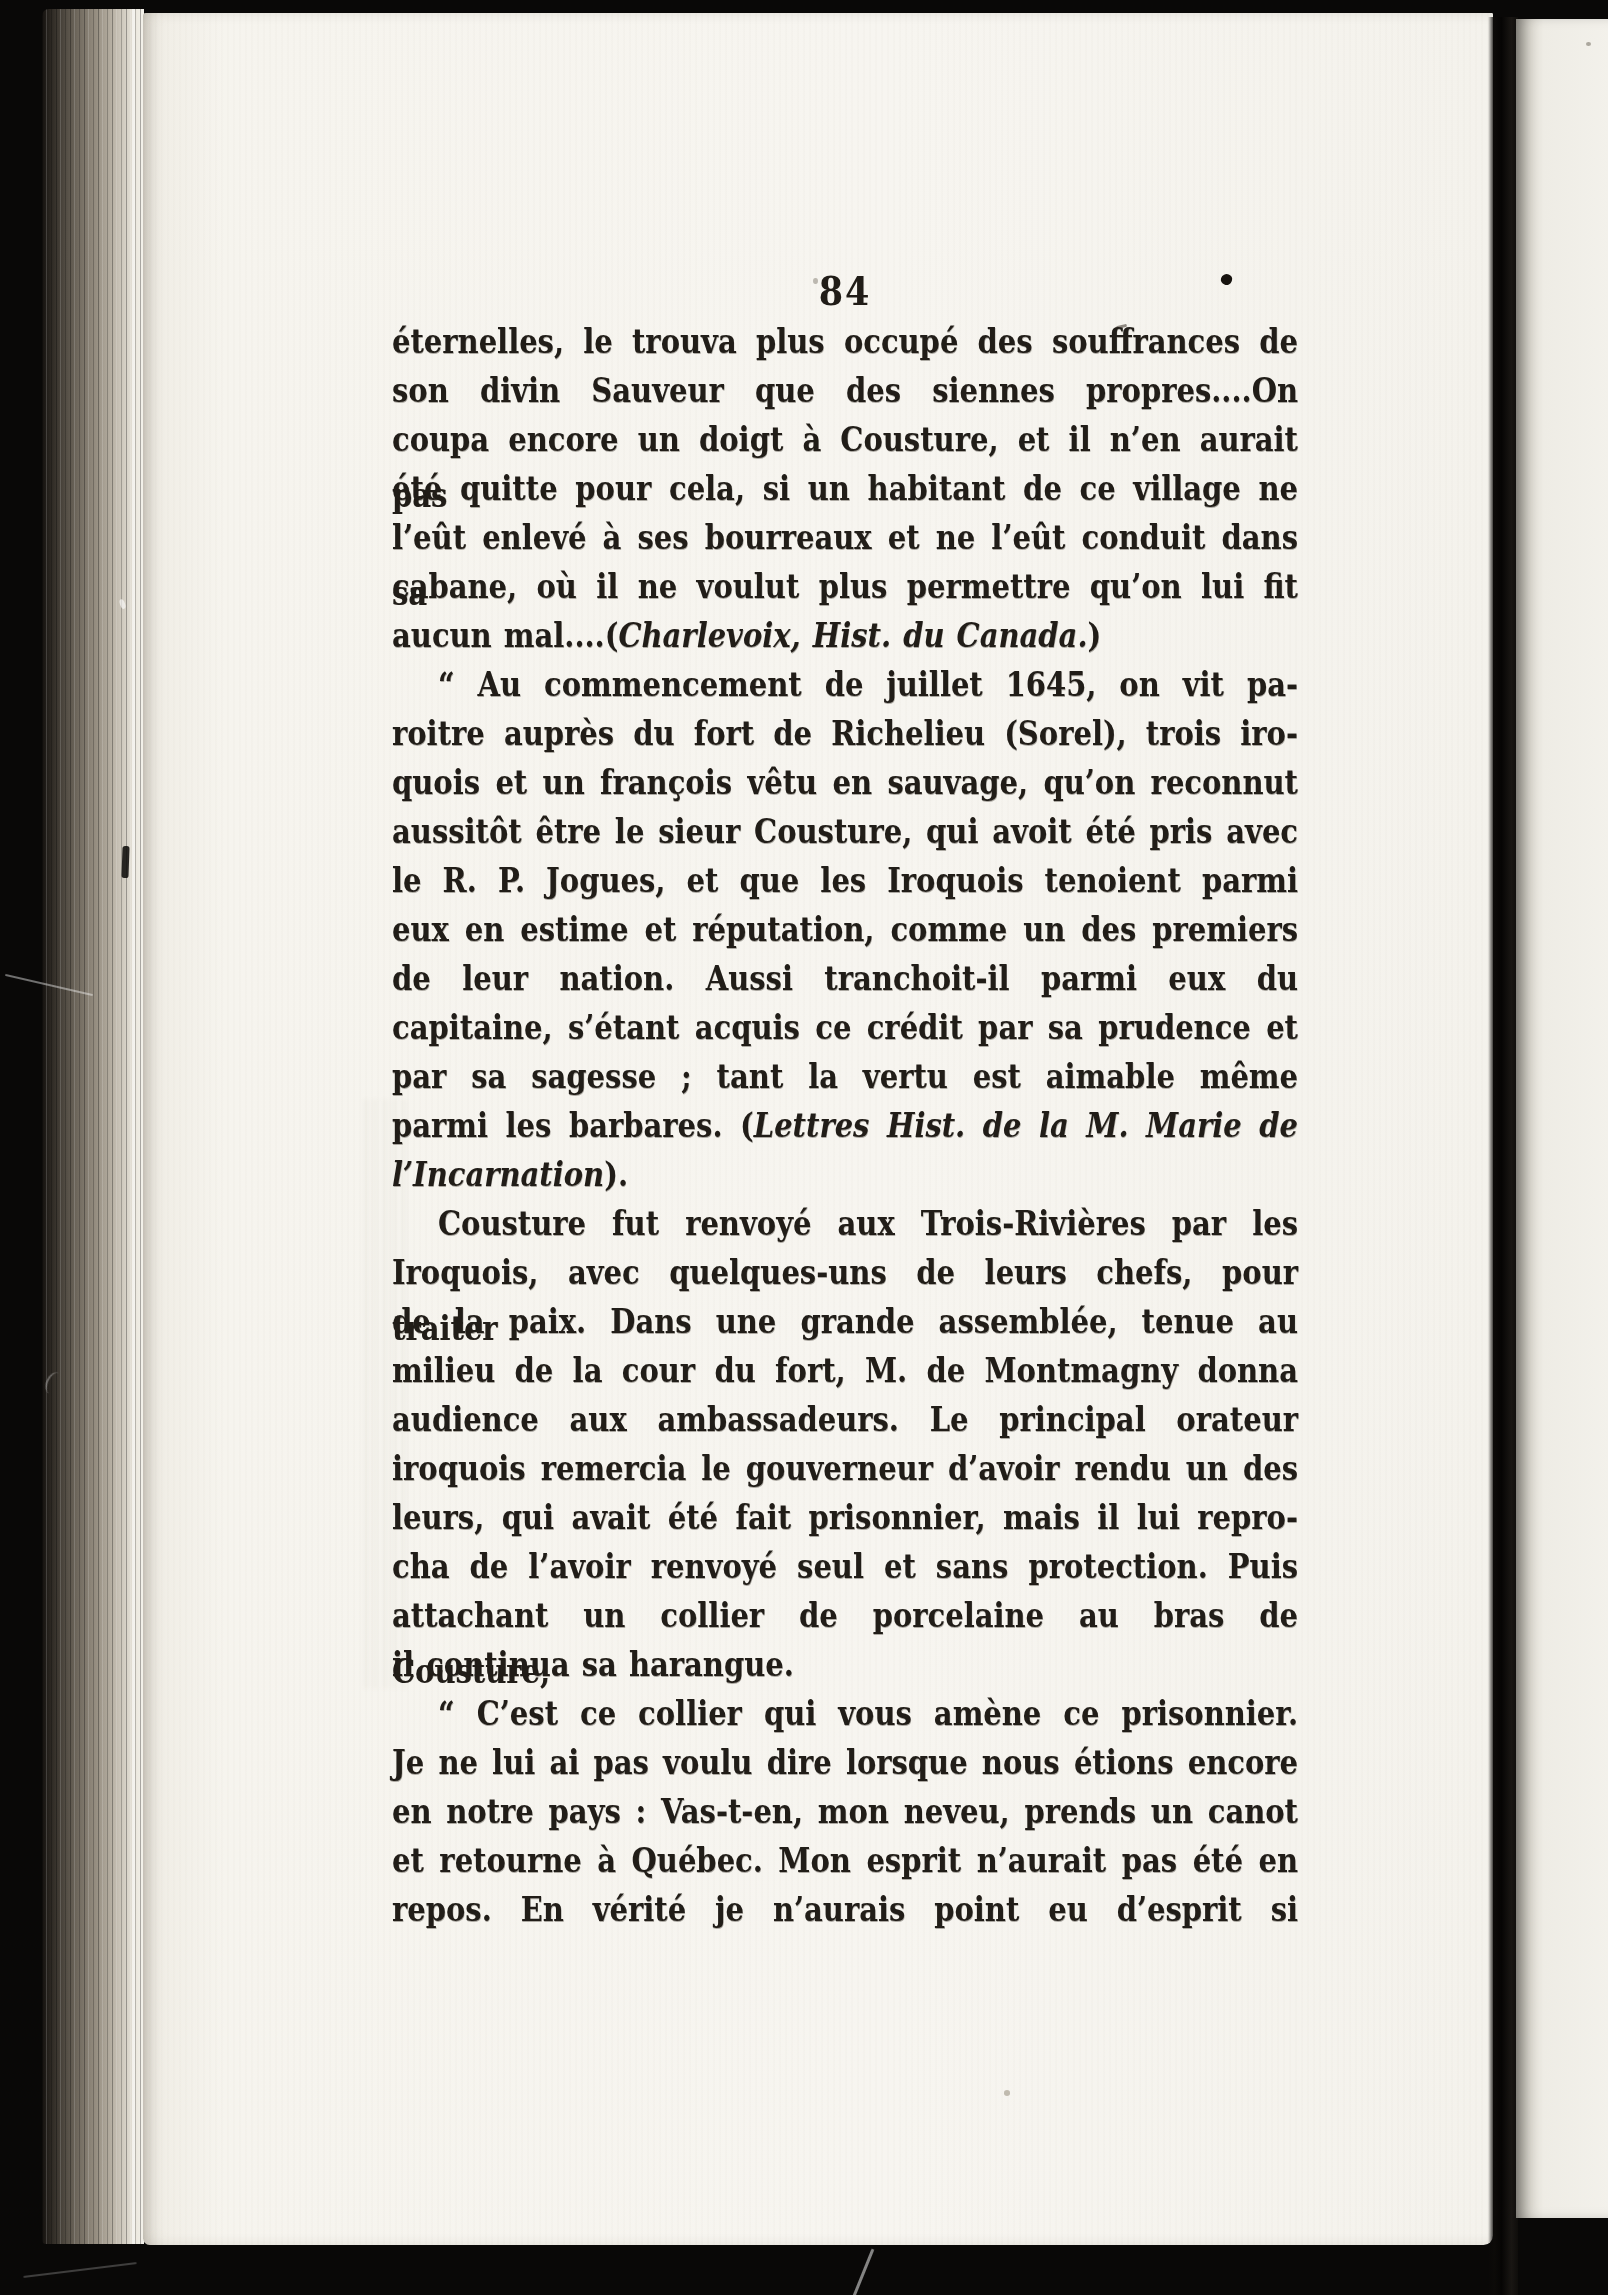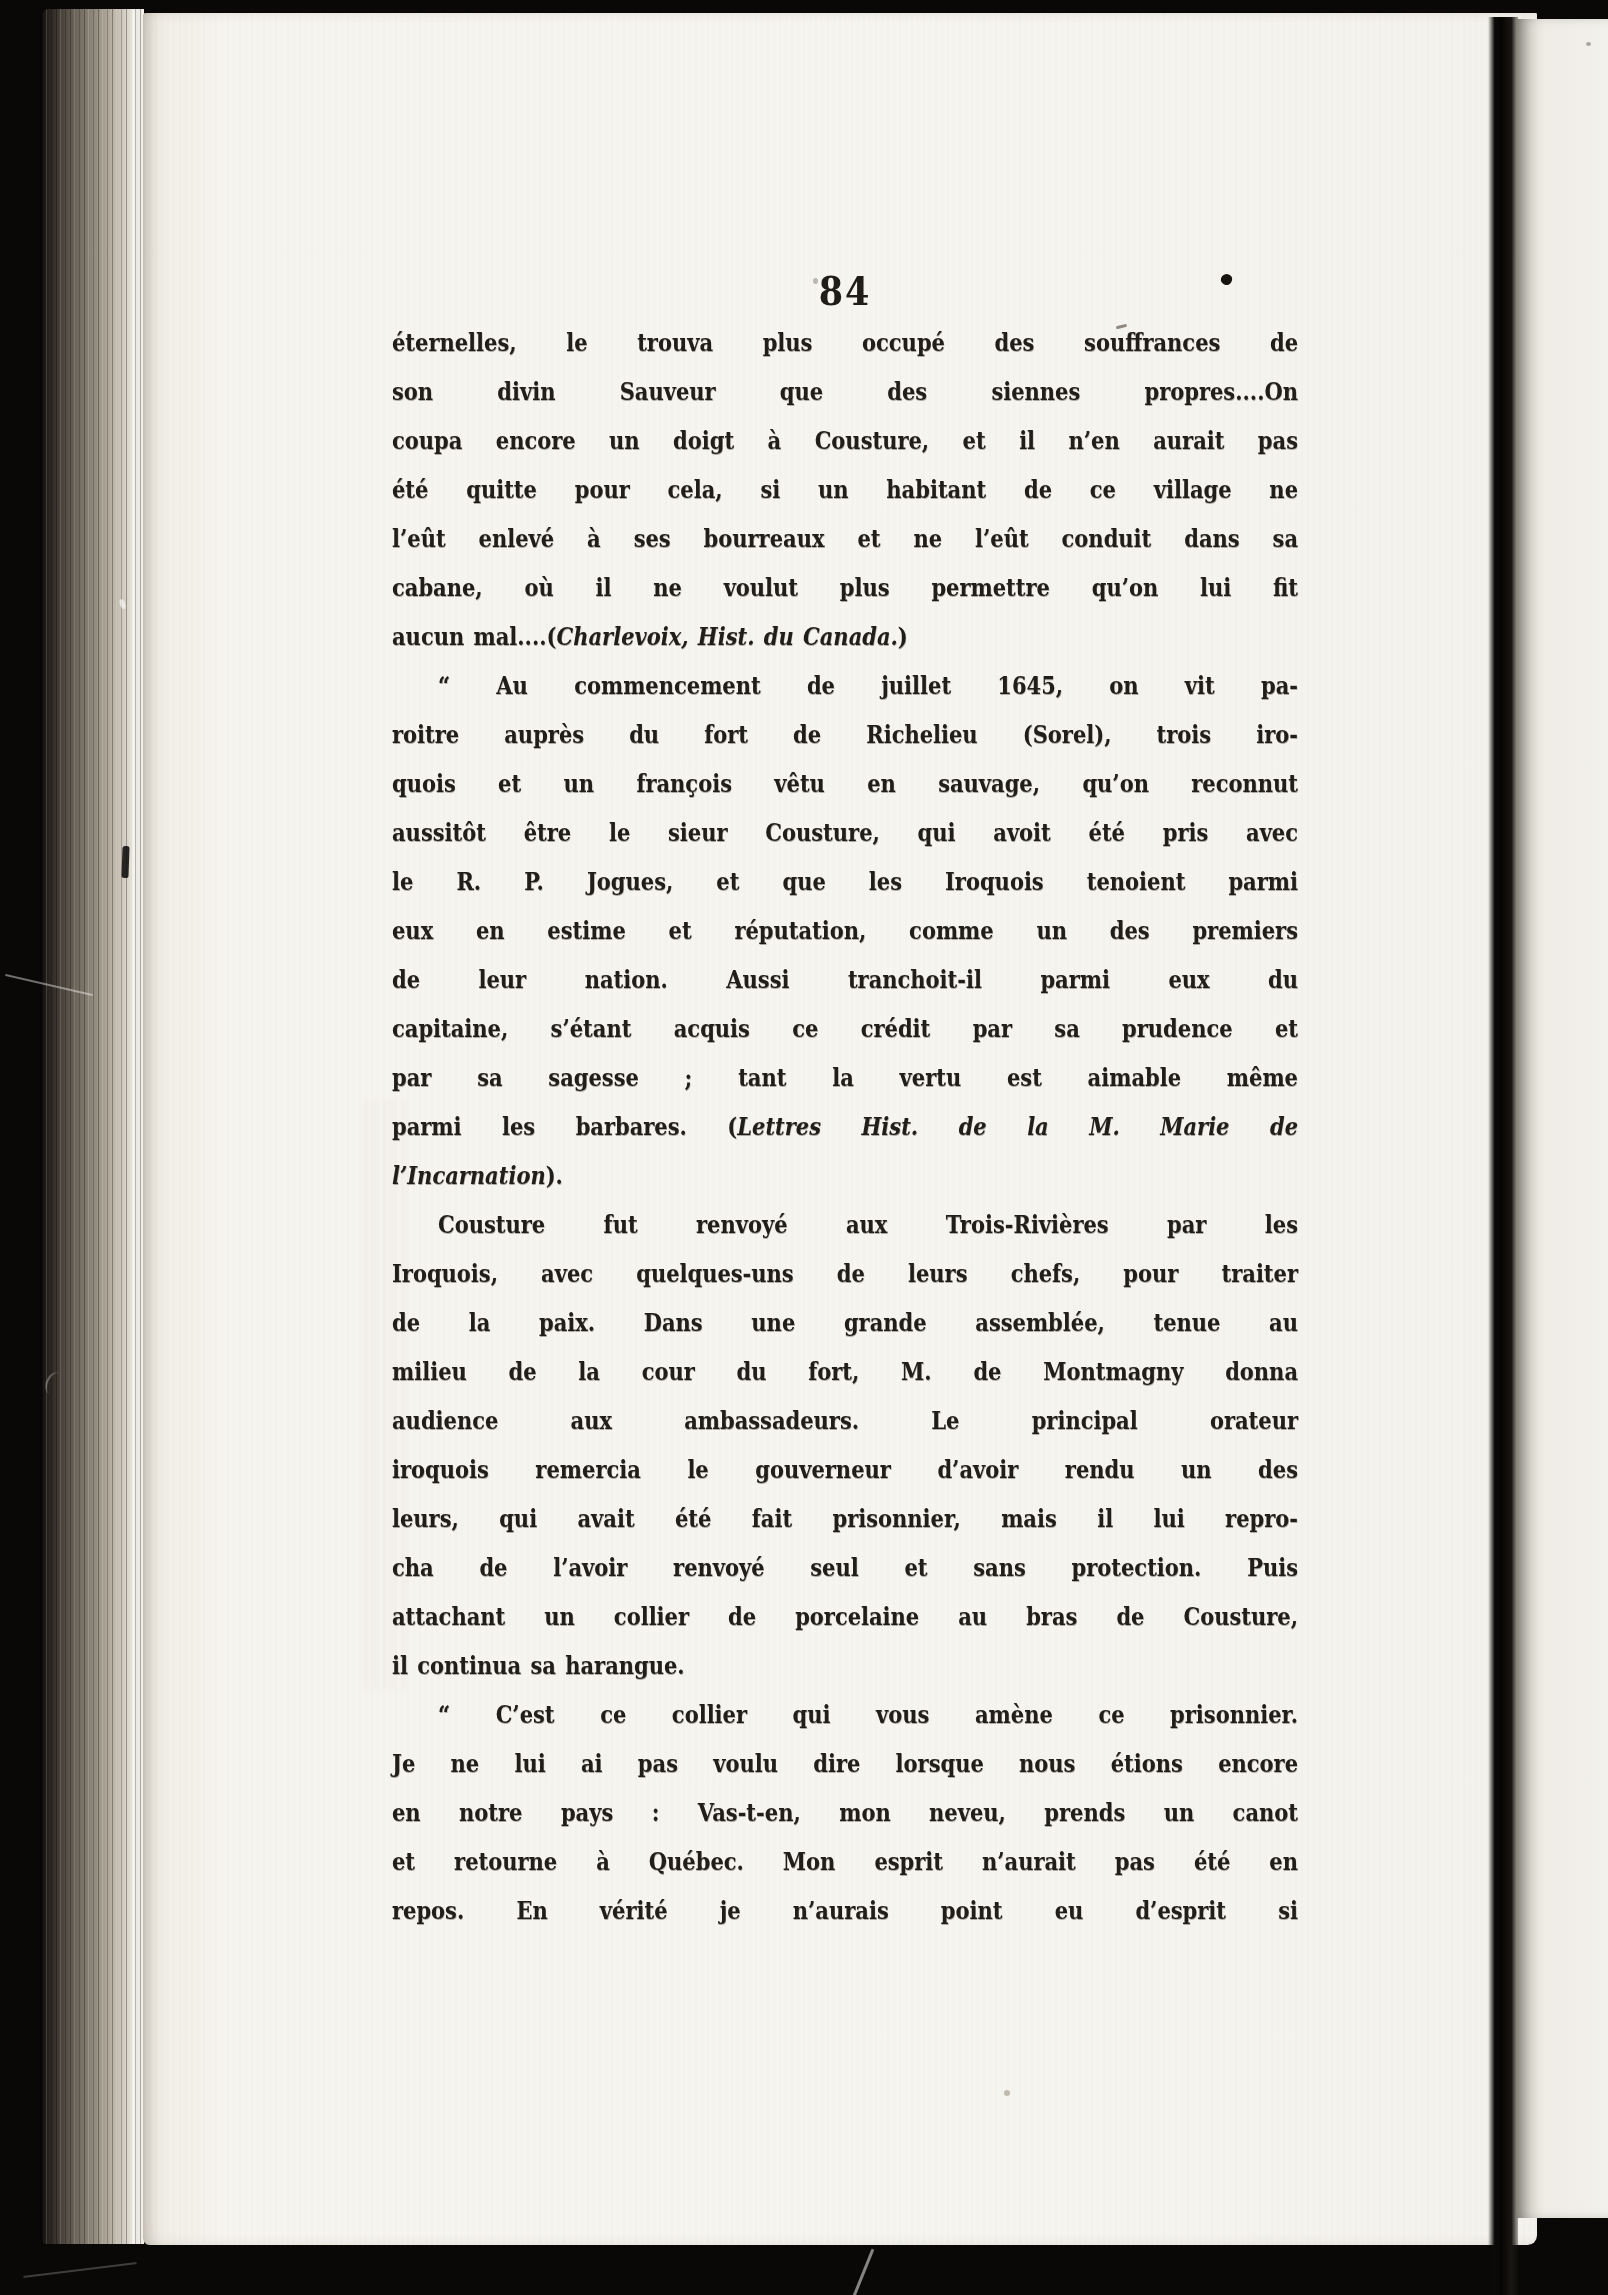--- a/index.html
+++ b/index.html
@@ -31,35 +31,34 @@
 
   
   .page {
     position: absolute; left: 143px; top: 13.4px; width: 1350px; height: 2232px;
     background:
       repeating-linear-gradient(90deg,
         rgba(196,190,176,.05) 0 2px, rgba(255,255,255,0) 2px 6px),
       linear-gradient(90deg, #efece4 0%, #f6f4ee 6%, #f7f5f0 55%, #f4f2ec 100%);
     box-shadow: inset 10.7px 0 17.4px -8px rgba(70,60,45,.38);
     border-radius: 2.7px 1.3px 9.4px 6.7px;
-    padding-left: 44px;
   }
 
   .page-number {
     position: absolute; left: 249px; top: 257px; width: 906px;
     text-align: center;
     font-size: 35px; font-weight: 700; letter-spacing: 2px;
     color: #201c17;
     transform: scaleY(1.12);
   }
 
   .text-block {
     position: absolute; left: 249px; top: 305px; width: 906px;
     color: #211d18;
-    font-size: 21px; font-weight: 700;
+    font-size: 29px; font-weight: 700;
     line-height: 49px;
     word-spacing: 2px;
     text-shadow: 0.4px 0.5px 0.4px rgba(35,28,20,.35);
   }
   .line {
     height: 49px; overflow: visible;
     text-align: justify; text-align-last: justify;
     transform: scaleY(1.13); transform-origin: 50% 50%;
     white-space: normal;
   }

